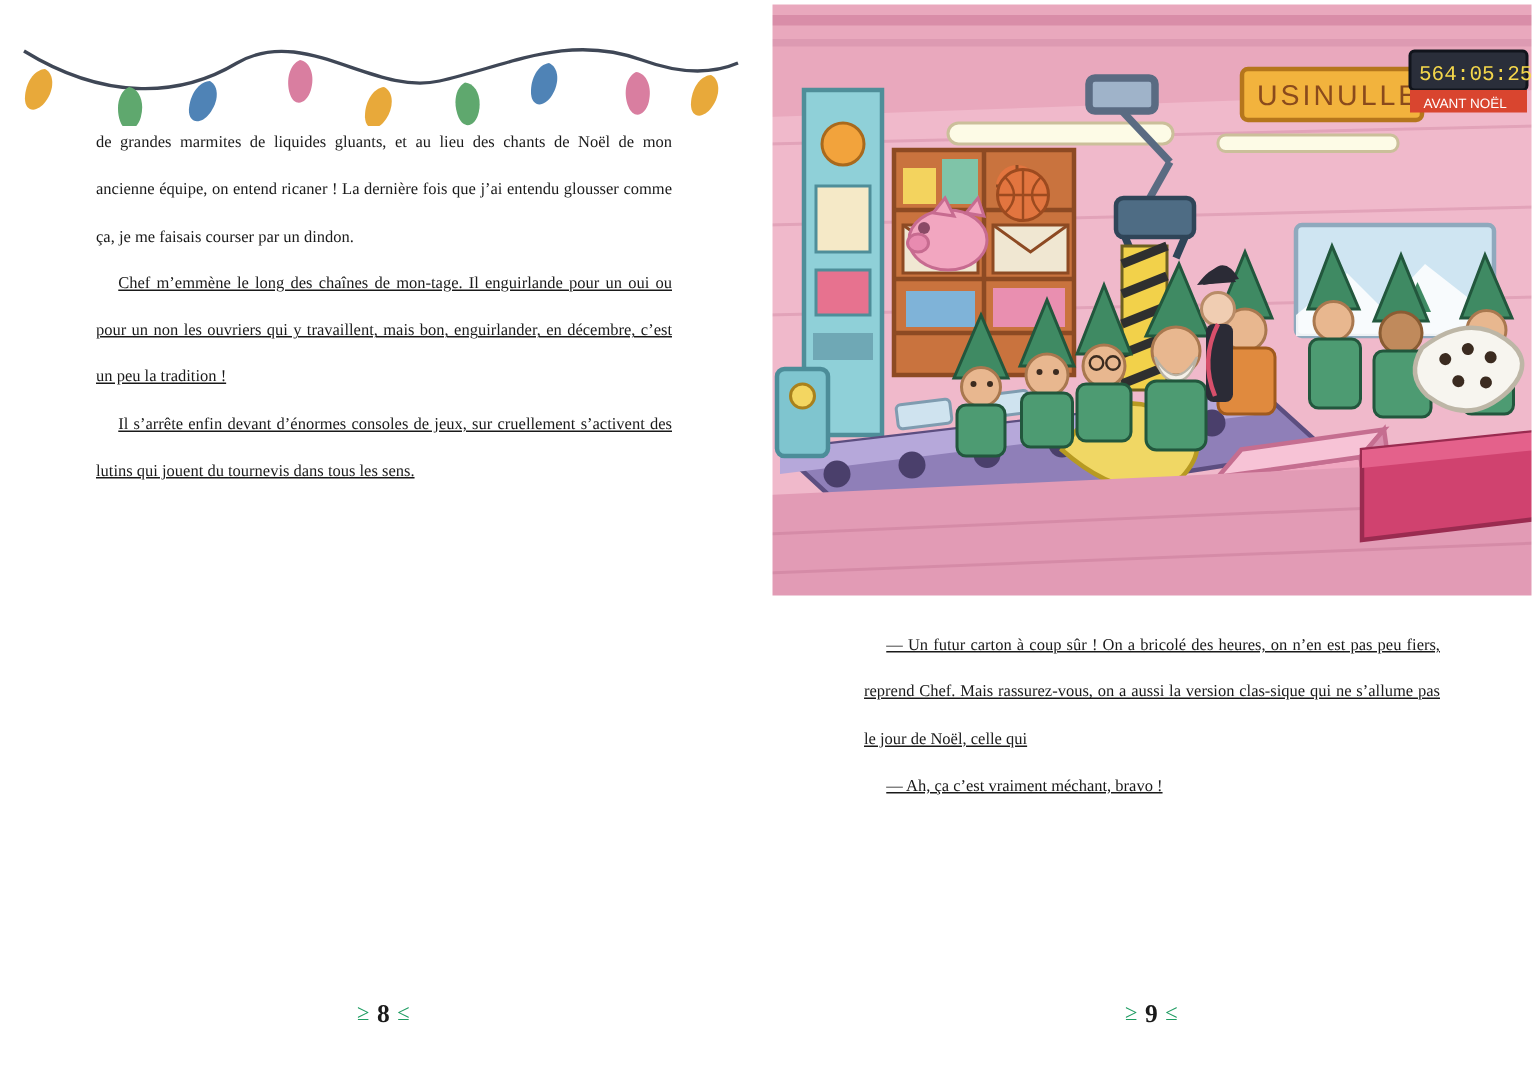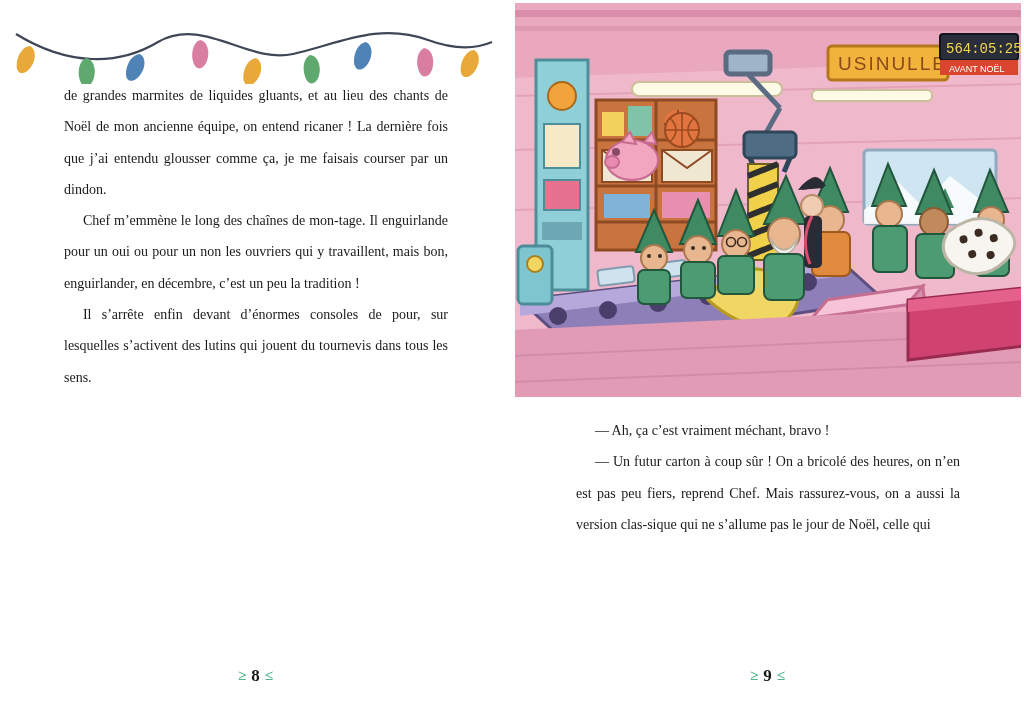--- a/index.html
+++ b/index.html
@@ -36,34 +36,35 @@
     top: 14px;
     width: 490px;
     height: 70px;
   }
 
   
   .textcol {
     position: absolute;
     left: 64px;
     width: 384px;
-    font-size: 14px;
+    font-size: 11px;
     line-height: 31.3px;
     text-align: justify;
     text-justify: inter-word;
     hyphens: manual;
   }
   .page-left .textcol { top: 80px; }
   .page-right .textcol { top: 415px; width: 384px; left: 64px; }
 
   .textcol p {
     margin: 0;
   }
   .textcol p.indent {
     text-indent: 1.35em;
+    text-decoration: underline;
   }
   .textcol p.noindent {
     text-indent: 0;
   }
 
   
   .folio {
     position: absolute;
     bottom: 30px;
     left: 0;
@@ -139,32 +140,32 @@
         </g>
         <g transform="translate(466,36) rotate(12)">
           <path d="M0,0 C7,2 9,12 5,21 C1,30 -7,31 -9,22 C-11,12 -7,2 0,0 Z" fill="#e8a93a"></path>
         </g>
       </g>
     </svg>
 
     <div class="textcol">
       <p class="noindent">de grandes marmites de liquides gluants, et au lieu des chants de Noël de mon ancienne équipe, on entend ricaner ! La dernière fois que j’ai entendu glousser comme ça, je me faisais courser par un dindon.</p>
       <p class="indent">Chef m’emmène le long des chaînes de mon-tage. Il enguirlande pour un oui ou pour un non les ouvriers qui y travaillent, mais bon, enguirlander, en décembre, c’est un peu la tradition !</p>
-      <p class="indent">Il s’arrête enfin devant d’énormes consoles de pour, sur lesquelles s’activent des lutins qui jouent du tournevis dans tous les sens.</p>
+      <p class="indent">Il s’arrête enfin devant d’énormes consoles de jeux, sur cruellement s’activent des lutins qui jouent du tournevis dans tous les sens.</p>
     </div>
 
     <div class="folio">
       <span class="orn">≥</span><span class="num">8</span><span class="orn">≤</span>
     </div>
   </div>
 
   <div class="page page-right">
     <div class="textcol">
+      <p class="indent">— Un futur carton à coup sûr ! On a bricolé des heures, on n’en est pas peu fiers, reprend Chef. Mais rassurez-vous, on a aussi la version clas-sique qui ne s’allume pas le jour de Noël, celle qui</p>
       <p class="indent">— Ah, ça c’est vraiment méchant, bravo !</p>
-      <p class="indent">— Un futur carton à coup sûr ! On a bricolé des heures, on n’en est pas peu fiers, reprend Chef. Mais rassurez-vous, on a aussi la version clas-sique qui ne s’allume pas le jour de Noël, celle qui</p>
     </div>
 
     <div class="folio">
       <span class="orn">≥</span><span class="num">9</span><span class="orn">≤</span>
     </div>
   </div>
 
   <div class="illus">
     <svg width="512" height="400" viewBox="0 0 512 400">
       <defs>

